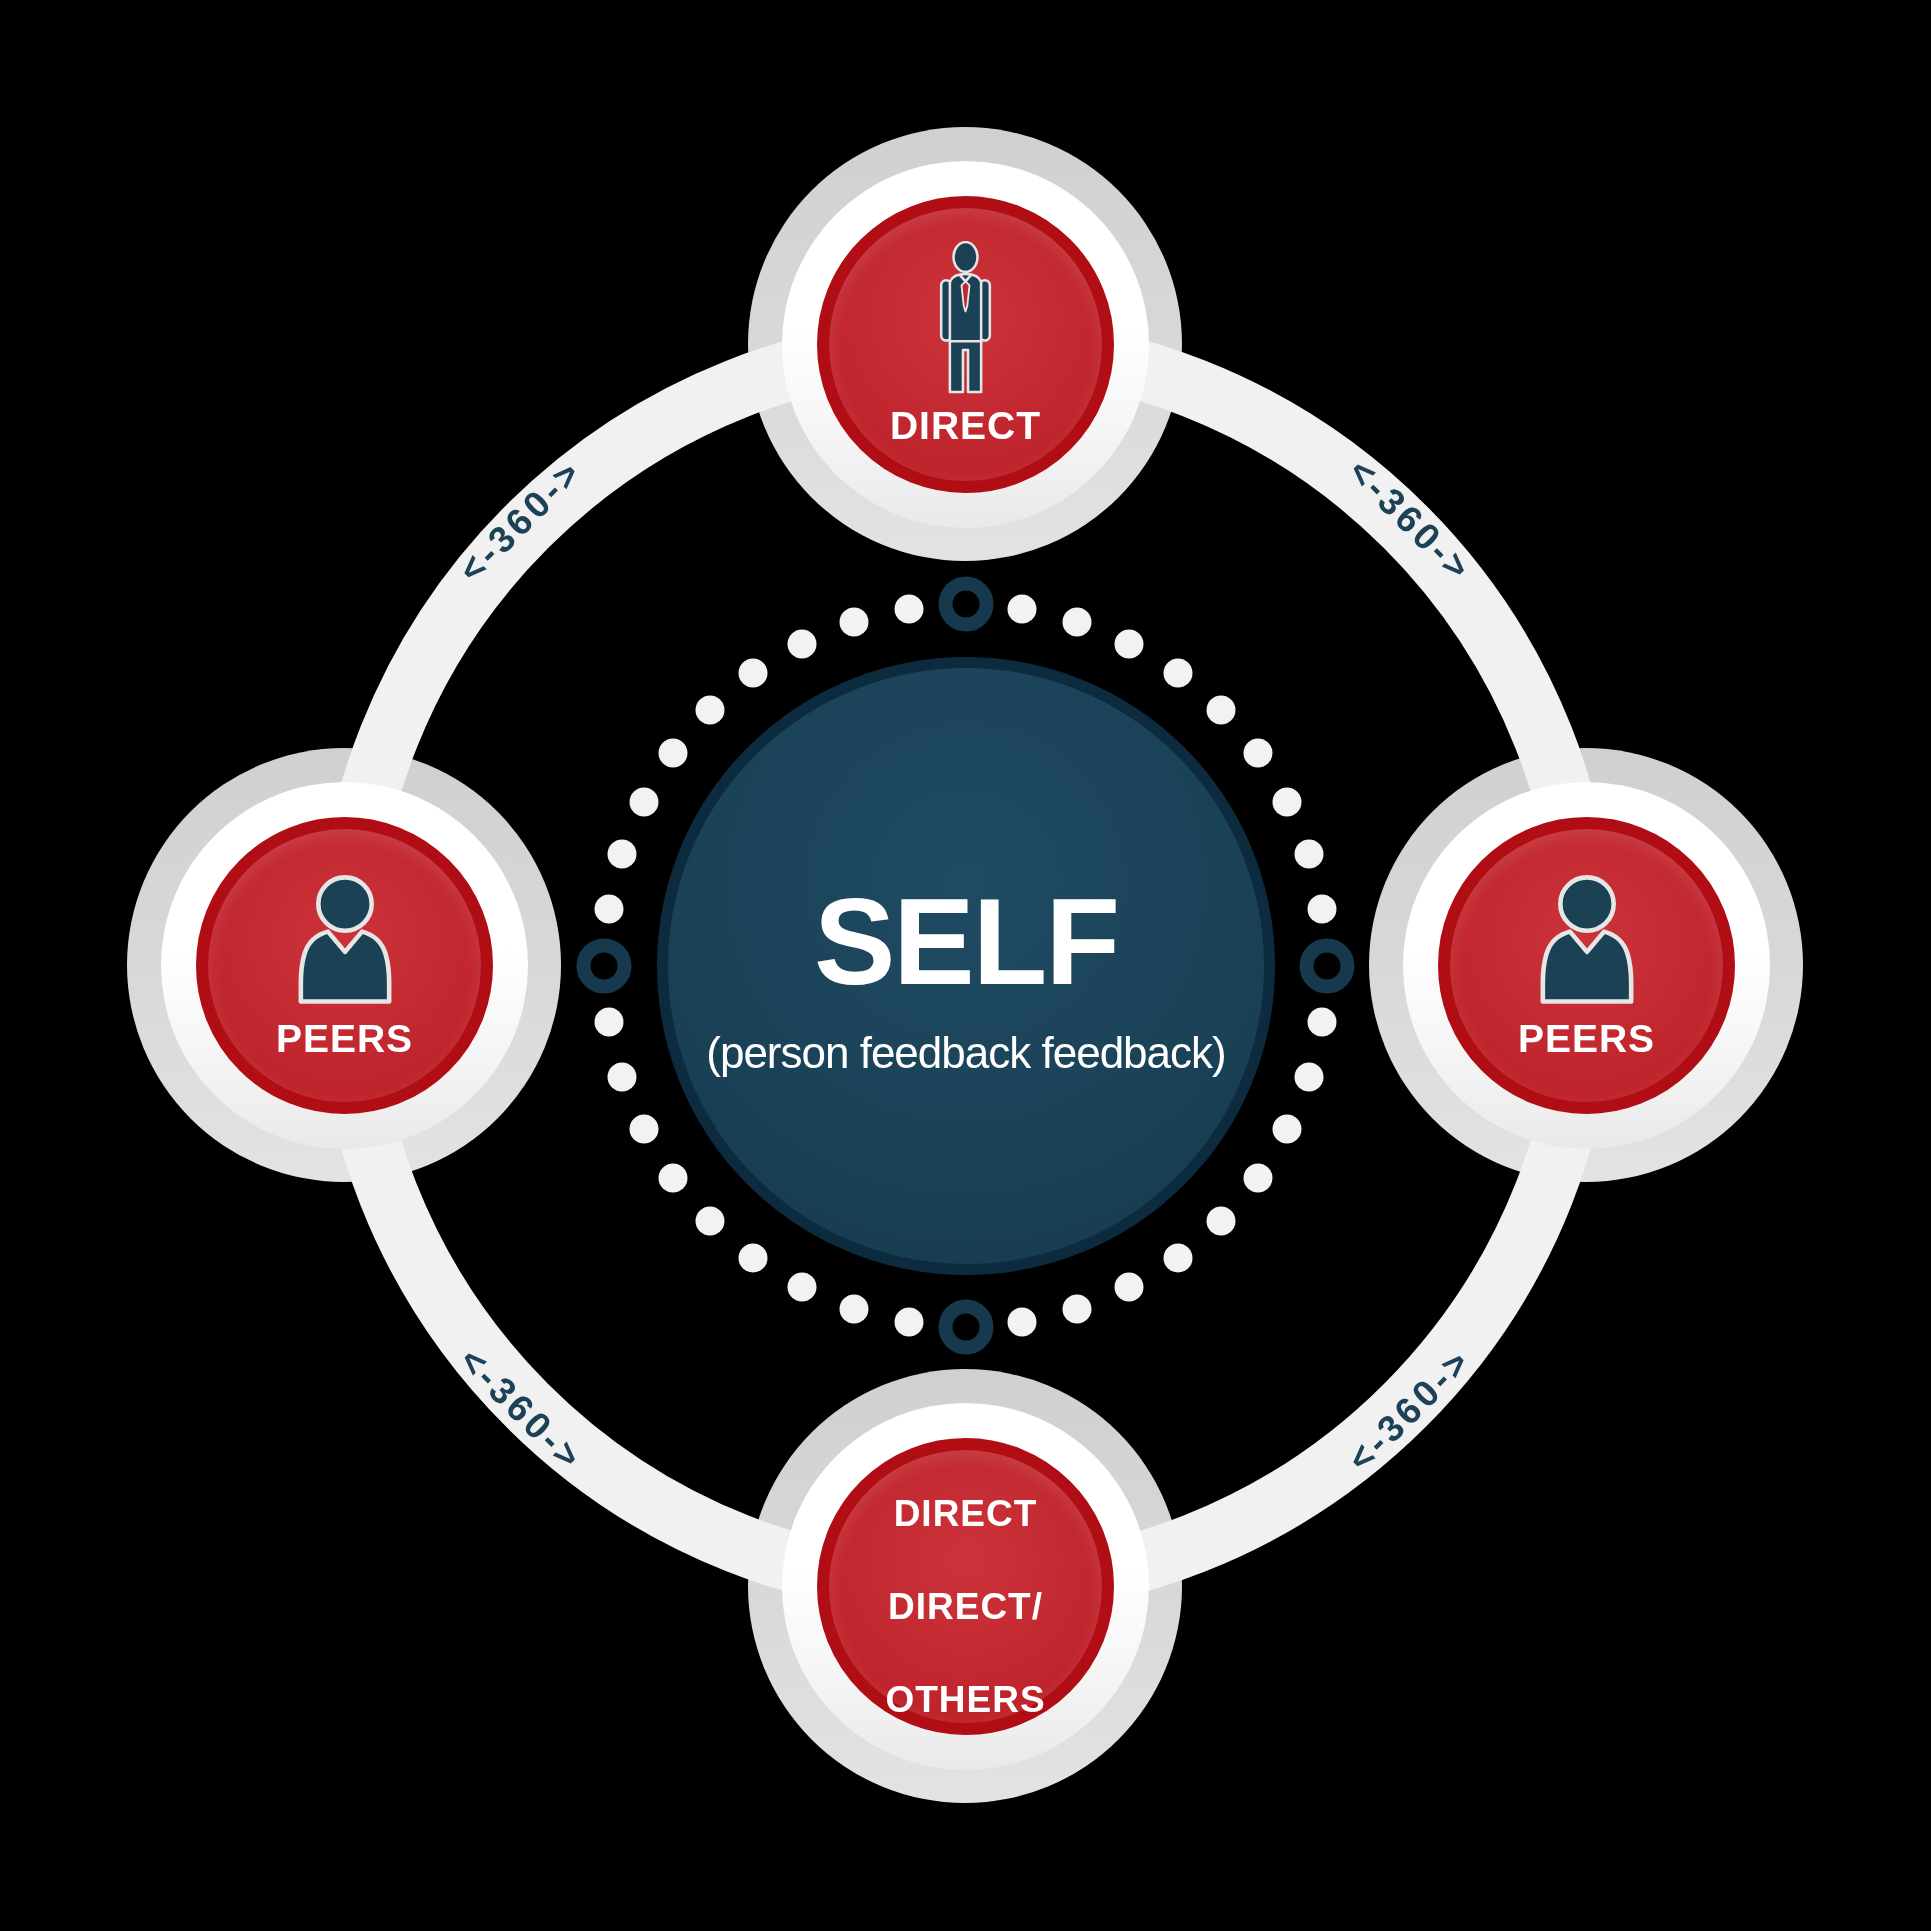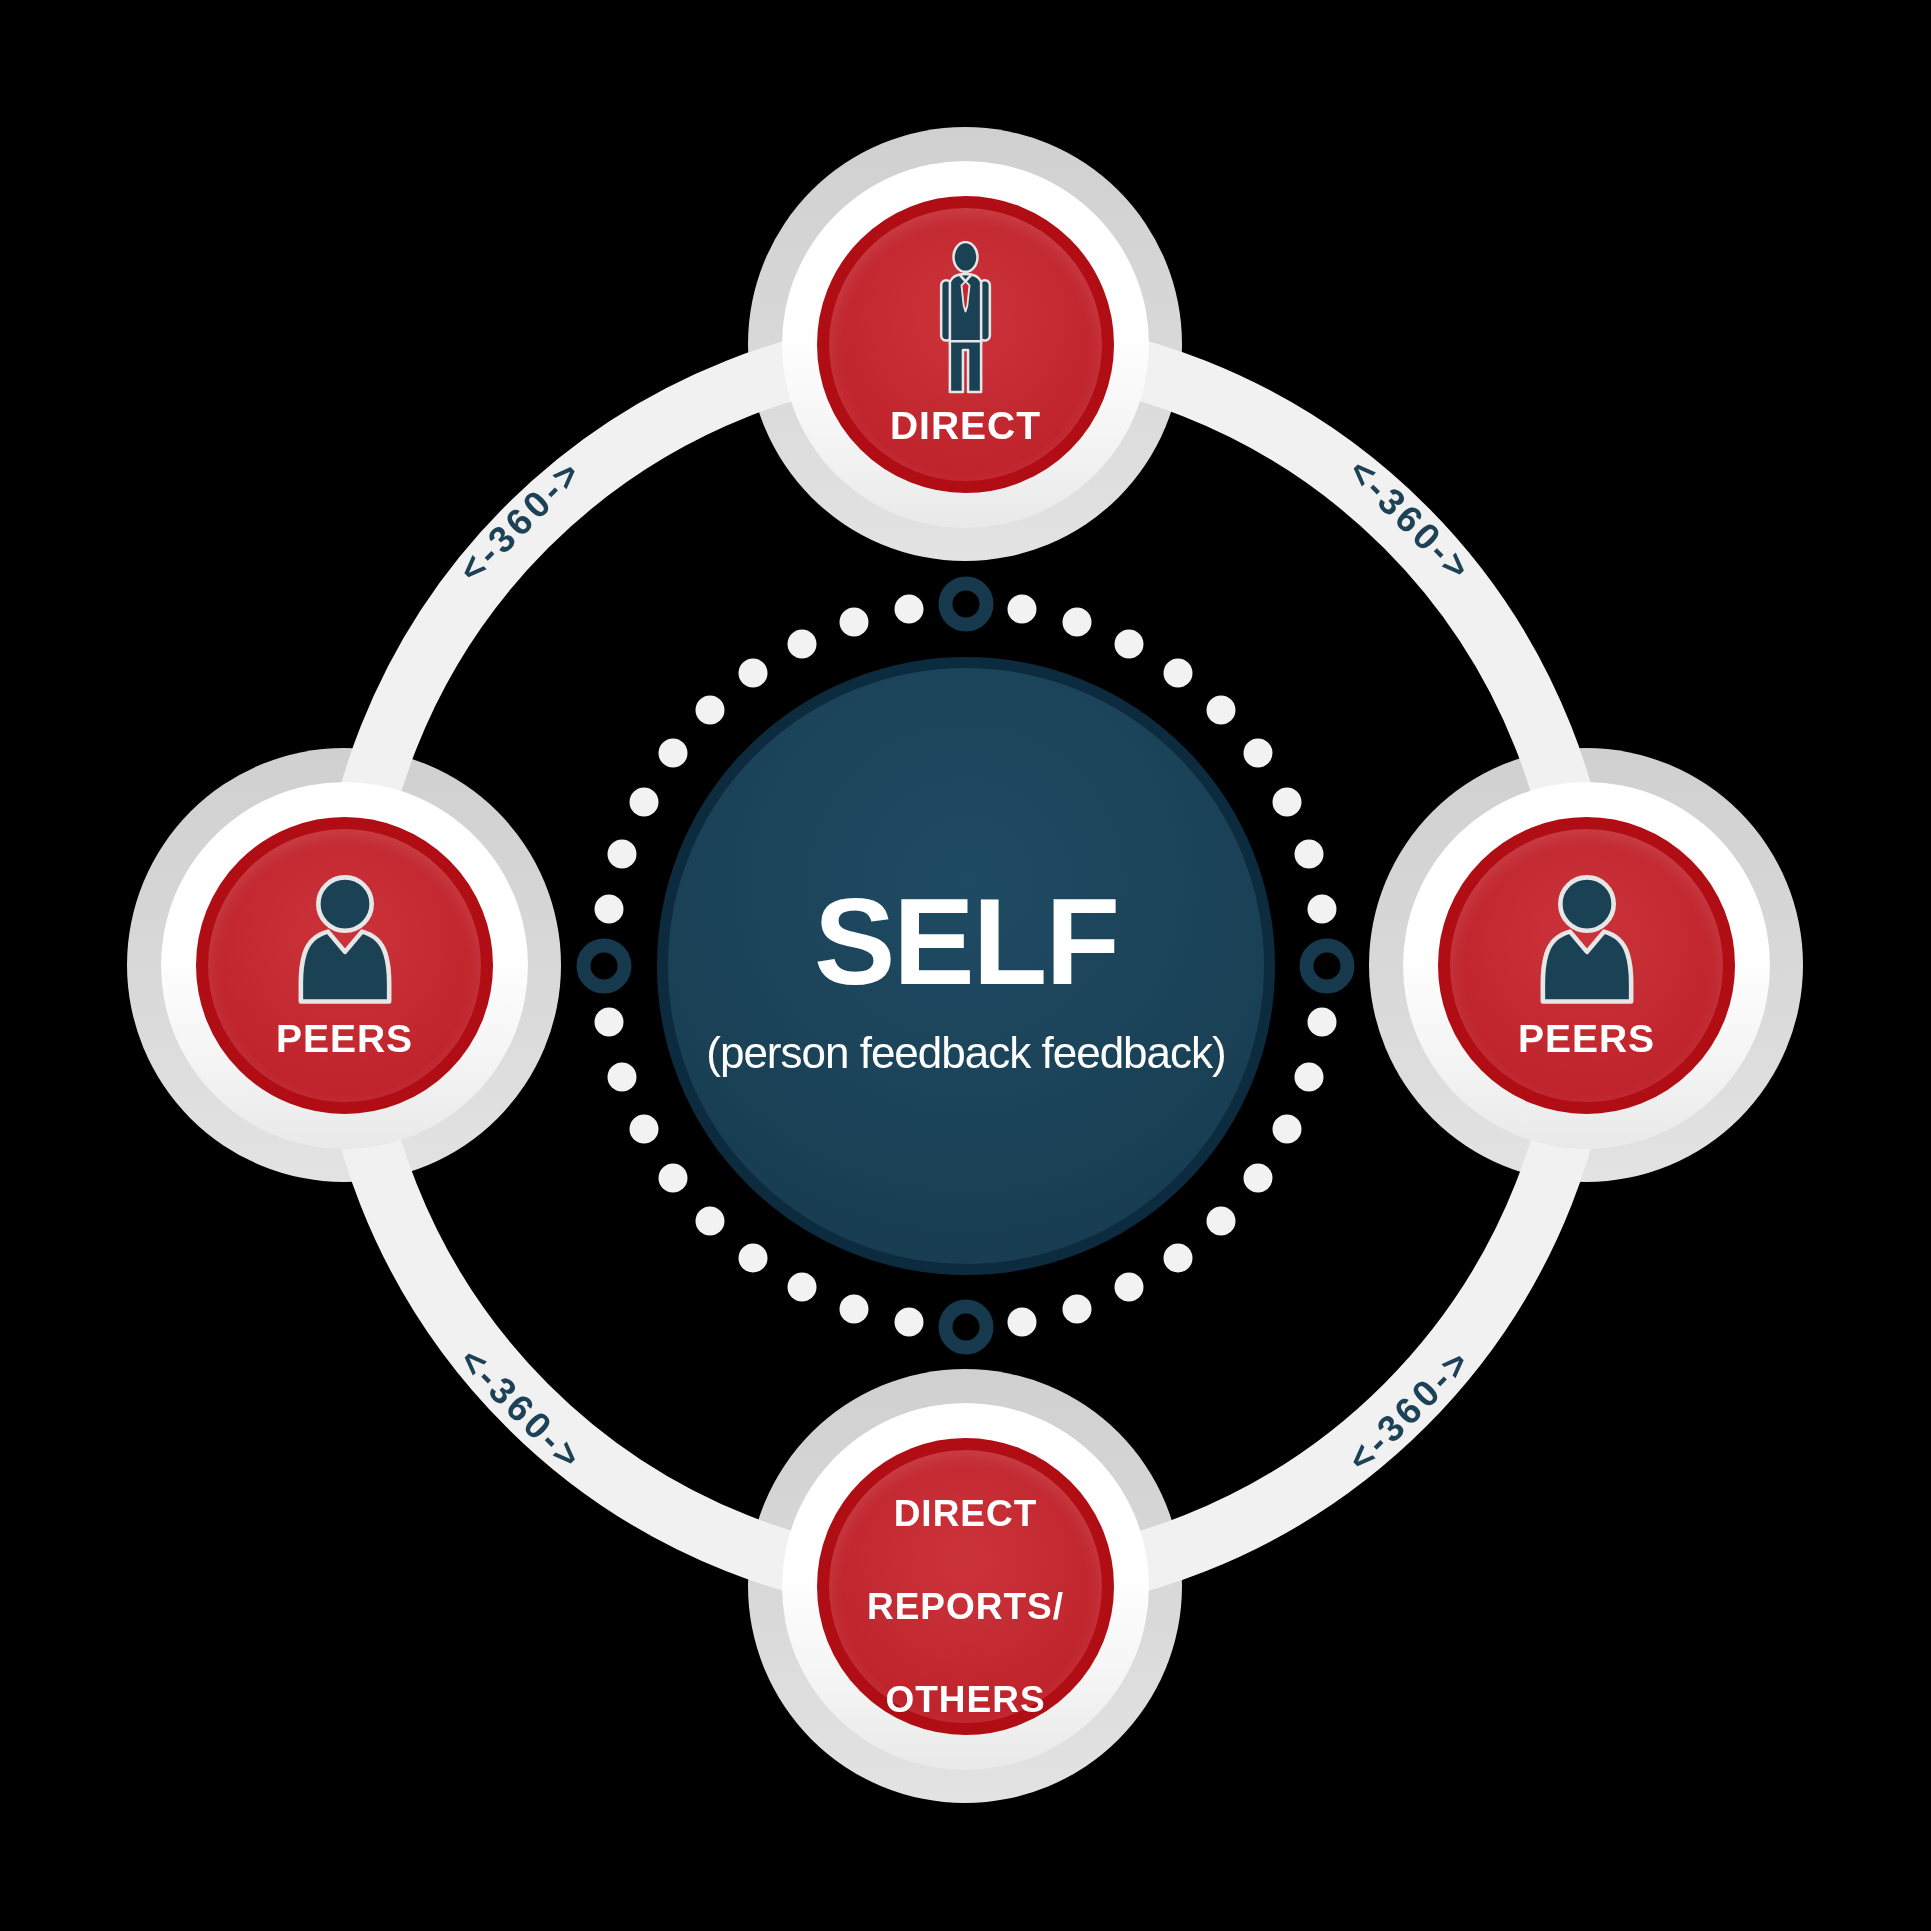--- a/index.html
+++ b/index.html
@@ -146,21 +146,21 @@
         <div class="node-label">PEERS</div>
       </div>
     </div>
   </div>
 
   <div class="node" style="left:782px;top:1403px">
     <div class="white-disc"></div>
     <div class="red-disc">
       <div class="node-content">
         <div class="node-label-line">DIRECT</div>
-        <div class="node-label-line">REPORTS/</div>
+        <div class="node-label-line">DIRECT/</div>
         <div class="node-label-line">OTHERS</div>
       </div>
     </div>
   </div>
 
   <div id="dotted-ring">
       <div class="donut-marker" style="left: 966px; top: 604px;"></div>
       <div class="white-dot" style="left: 1022px; top: 609px;"></div>
       <div class="white-dot" style="left: 1077px; top: 622px;"></div>
       <div class="white-dot" style="left: 1129px; top: 644px;"></div>

